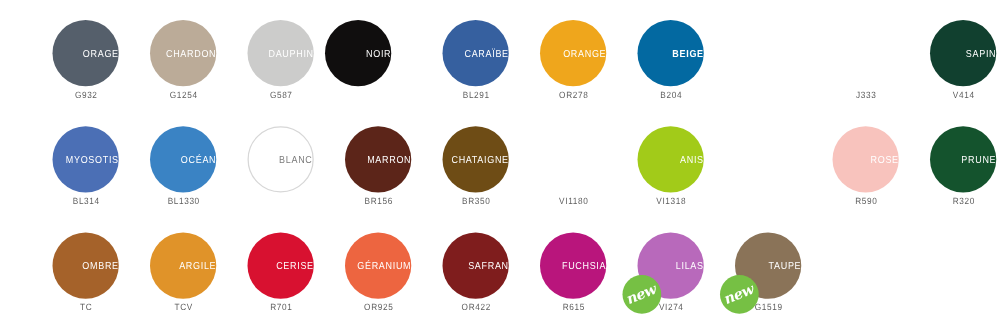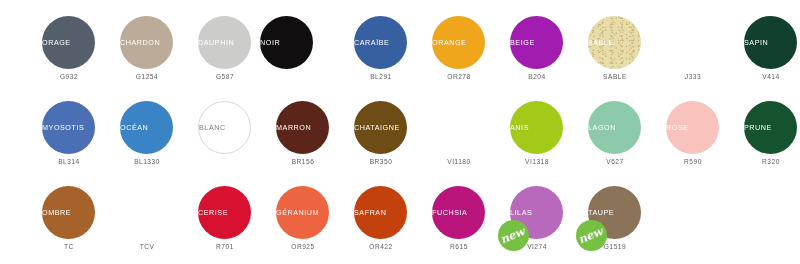--- a/index.html
+++ b/index.html
@@ -42,21 +42,21 @@
 
   .swatch-disc {
     position: absolute;
     left: 12px;
     top: 12px;
     width: 53px;
     height: 53px;
     border-radius: 50%;
     display: flex;
     align-items: center;
-    justify-content: flex-start;
+    justify-content: flex-end;
     box-sizing: border-box;
   }
 
   .swatch-name {
     font-size: 7.2px;
     letter-spacing: 0.55px;
     color: #ffffff;
     text-align: center;
     line-height: 1;
     white-space: nowrap;
@@ -165,30 +165,24 @@
         </div>
         <div class="swatch-code">BL291</div>
       </div>
       <div class="swatch" style="left: 420px;">
         <div class="swatch-disc" style="background: rgb(239, 166, 28);">
           <span class="swatch-name" style="color: rgb(255, 255, 255);">ORANGE</span>
         </div>
         <div class="swatch-code">OR278</div>
       </div>
       <div class="swatch" style="left: 498px;">
-        <div class="swatch-disc" style="background: #a21caf;">
+        <div class="swatch-disc" style="background: #0369a1; font-weight: bold;">
           <span class="swatch-name" style="color: rgb(255, 255, 255);">BEIGE</span>
         </div>
         <div class="swatch-code">B204</div>
-      </div>
-      <div class="swatch" style="left: 576px;">
-        <div class="swatch-disc textured">
-          <span class="swatch-name" style="color: rgb(255, 255, 255);">SABLE</span>
-        </div>
-        <div class="swatch-code">SABLE</div>
       </div>
       <div class="swatch" style="left: 654px;">
         <div class="swatch-code">J333</div>
       </div>
       <div class="swatch" style="left: 732px;">
         <div class="swatch-disc" style="background: rgb(17, 64, 47);">
           <span class="swatch-name" style="color: rgb(255, 255, 255);">SAPIN</span>
         </div>
         <div class="swatch-code">V414</div>
       </div>
@@ -225,26 +219,20 @@
       </div>
       <div class="swatch" style="left: 420px;">
         <div class="swatch-code">VI1180</div>
       </div>
       <div class="swatch" style="left: 498px;">
         <div class="swatch-disc" style="background: rgb(162, 203, 25);">
           <span class="swatch-name" style="color: rgb(255, 255, 255);">ANIS</span>
         </div>
         <div class="swatch-code">VI1318</div>
       </div>
-      <div class="swatch" style="left: 576px;">
-        <div class="swatch-disc" style="background: rgb(140, 202, 170);">
-          <span class="swatch-name" style="color: rgb(255, 255, 255);">LAGON</span>
-        </div>
-        <div class="swatch-code">V627</div>
-      </div>
       <div class="swatch" style="left: 654px;">
         <div class="swatch-disc" style="background: rgb(248, 195, 189);">
           <span class="swatch-name" style="color: rgb(255, 255, 255);">ROSE</span>
         </div>
         <div class="swatch-code">R590</div>
       </div>
       <div class="swatch" style="left: 732px;">
         <div class="swatch-disc" style="background: #14532d;">
           <span class="swatch-name" style="color: rgb(255, 255, 255);">PRUNE</span>
         </div>
@@ -252,36 +240,39 @@
       </div>
     </div>
     <div class="swatch-row row-2">
       <div class="swatch" style="left: 30px;">
         <div class="swatch-disc" style="background: rgb(165, 98, 42);">
           <span class="swatch-name" style="color: rgb(255, 255, 255);">OMBRE</span>
         </div>
         <div class="swatch-code">TC</div>
       </div>
       <div class="swatch" style="left: 108px;">
+        <div class="swatch-disc" style="background: rgb(224, 147, 41);">
+          <span class="swatch-name" style="color: rgb(255, 255, 255);">ARGILE</span>
+        </div>
         <div class="swatch-code">TCV</div>
       </div>
       <div class="swatch" style="left: 186px;">
         <div class="swatch-disc" style="background: rgb(216, 17, 48);">
           <span class="swatch-name" style="color: rgb(255, 255, 255);">CERISE</span>
         </div>
         <div class="swatch-code">R701</div>
       </div>
       <div class="swatch" style="left: 264px;">
         <div class="swatch-disc" style="background: rgb(237, 101, 64);">
           <span class="swatch-name" style="color: rgb(255, 255, 255);">GÉRANIUM</span>
         </div>
         <div class="swatch-code">OR925</div>
       </div>
       <div class="swatch" style="left: 342px;">
-        <div class="swatch-disc" style="background: #c2410c;">
+        <div class="swatch-disc" style="background: #7f1d1d;">
           <span class="swatch-name" style="color: rgb(255, 255, 255);">SAFRAN</span>
         </div>
         <div class="swatch-code">OR422</div>
       </div>
       <div class="swatch" style="left: 420px;">
         <div class="swatch-disc" style="background: rgb(185, 21, 124);">
           <span class="swatch-name" style="color: rgb(255, 255, 255);">FUCHSIA</span>
         </div>
         <div class="swatch-code">R615</div>
       </div>

